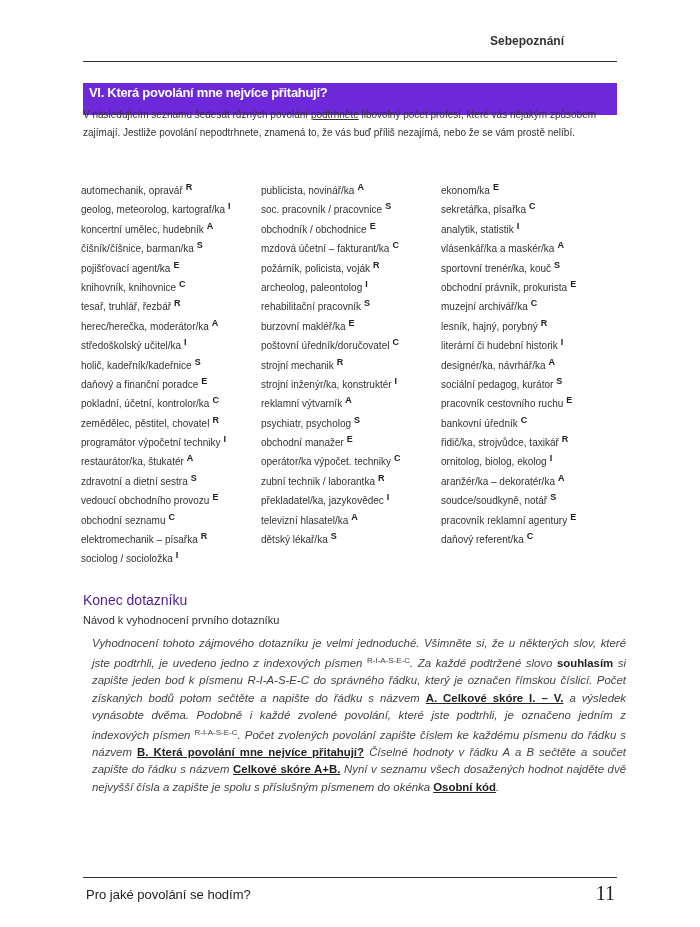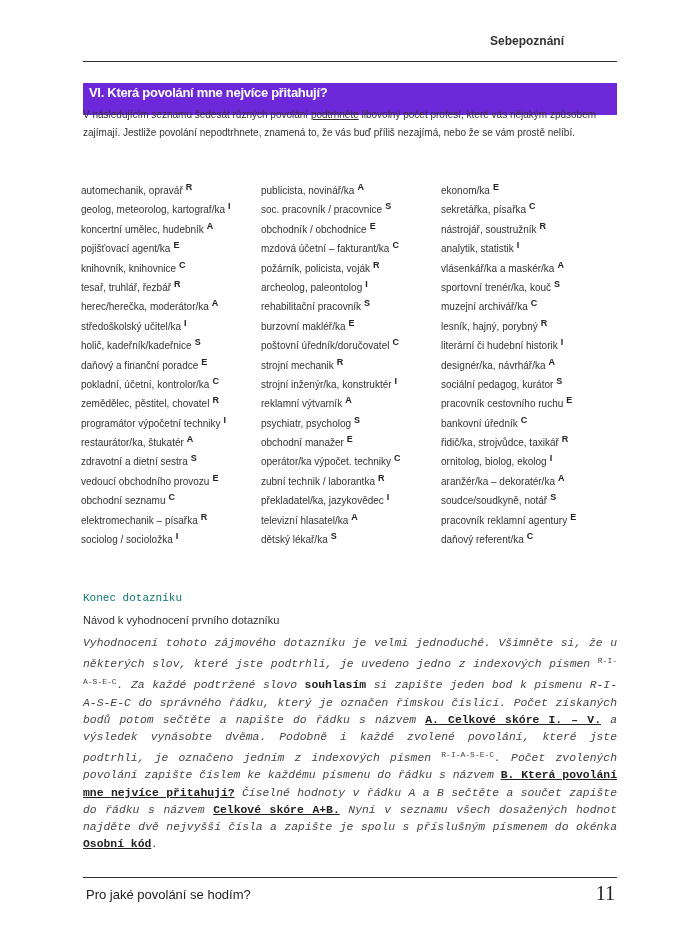--- a/index.html
+++ b/index.html
@@ -6,23 +6,23 @@
   body { width: 700px; height: 927px; position: relative; overflow: hidden; color: #222; font-family: "Liberation Sans", sans-serif; }
   .running-head { position: absolute; top: 34px; right: 136px; font-size: 12px; font-weight: bold; color: #333; }
   .head-rule { position: absolute; top: 61px; left: 83px; width: 534px; height: 1px; background: #333; }
   .section-bar { position: absolute; top: 83px; left: 83px; width: 534px; height: 32px; background: #6d28d9; color: #fff; font-weight: bold; font-size: 13px; line-height: 20px; padding-left: 6px; box-sizing: border-box; font-family: "Liberation Sans Narrow", "Liberation Sans", sans-serif; letter-spacing: -0.3px; }
   .intro { position: absolute; top: 106px; left: 83px; width: 534px; font-size: 10px; line-height: 17.5px; color: #333; }
   .intro u { text-decoration: underline; }
   .grid { position: absolute; top: 162px; left: 81px; width: 540px; display: grid; grid-template-columns: 180px 180px 180px; margin-top: 16px; }
   .col { display: flex; flex-direction: column; }
   .item { font-size: 10px; height: 19.4px; line-height: 19.4px; color: #333; white-space: nowrap; }
   .item sup { font-size: 9px; font-weight: bold; vertical-align: 4px; margin-left: 3px; color: #222; }
-  .h-konec { position: absolute; top: 592px; left: 83px; font-size: 11px; color: #0f766e; font-family: Liberation Mono, monospace; }
+  .h-konec { position: absolute; top: 592px; left: 83px; font-size: 14px; color: #4c1d95; }
   .h-navod { position: absolute; top: 614px; left: 83px; font-size: 11px; color: #333; }
-  .body-text { position: absolute; top: 635px; left: 83px; width: 534px; font-family: Liberation Mono, monospace; font-style: italic; font-size: 11.4px; line-height: 17.2px; color: #444; text-align: justify; }
+  .body-text { position: absolute; top: 635px; left: 92px; width: 534px; font-family: Liberation Sans, sans-serif; font-style: italic; font-size: 11.4px; line-height: 17.2px; color: #444; text-align: justify; }
   .body-text b { font-style: normal; font-weight: bold; color: #222; }
   .body-text u.strong { font-style: normal; font-weight: bold; color: #222; }
   .body-text .idx { font-style: normal; font-size: 8px; vertical-align: 4px; }
   .foot-rule { position: absolute; top: 877px; left: 83px; width: 534px; height: 1px; background: #333; }
   .foot-title { position: absolute; top: 887px; left: 86px; font-size: 13px; color: #222; font-family: "Liberation Sans Narrow", "Liberation Sans", sans-serif; }
   .page-num { position: absolute; top: 882px; right: 85px; font-size: 20px; color: #222; font-family: Liberation Serif, serif; }
 </style>
 </head>
 <body>
 
@@ -30,20 +30,21 @@
 <div class="head-rule"></div>
 
 <div class="section-bar">VI. Která povolání mne nejvíce přitahují?</div>
 <div class="intro"><span>V následujícím seznamu šedesát různých povolání </span><u>podtrhněte</u><span> libovolný počet profesí, které vás nějakým způsobem zajímají. Jestliže povolání nepodtrhnete, znamená to, že vás buď příliš nezajímá, nebo že se vám prostě nelíbí.</span></div>
 
 <div class="grid">
   <div class="col" id="col0">
       <div class="item"><span>automechanik, opravář</span><sup>R</sup></div>
       <div class="item"><span>geolog, meteorolog, kartograf/ka</span><sup>I</sup></div>
       <div class="item"><span>koncertní umělec, hudebník</span><sup>A</sup></div>
+      <div class="item"><span>číšník/číšnice, barman/ka</span><sup>S</sup></div>
       <div class="item"><span>pojišťovací agent/ka</span><sup>E</sup></div>
       <div class="item"><span>knihovník, knihovnice</span><sup>C</sup></div>
       <div class="item"><span>tesař, truhlář, řezbář</span><sup>R</sup></div>
       <div class="item"><span>herec/herečka, moderátor/ka</span><sup>A</sup></div>
       <div class="item"><span>středoškolský učitel/ka</span><sup>I</sup></div>
       <div class="item"><span>holič, kadeřník/kadeřnice</span><sup>S</sup></div>
       <div class="item"><span>daňový a finanční poradce</span><sup>E</sup></div>
       <div class="item"><span>pokladní, účetní, kontrolor/ka</span><sup>C</sup></div>
       <div class="item"><span>zemědělec, pěstitel, chovatel</span><sup>R</sup></div>
       <div class="item"><span>programátor výpočetní techniky</span><sup>I</sup></div>
@@ -71,24 +72,24 @@
       <div class="item"><span>obchodní manažer</span><sup>E</sup></div>
       <div class="item"><span>operátor/ka výpočet. techniky</span><sup>C</sup></div>
       <div class="item"><span>zubní technik / laborantka</span><sup>R</sup></div>
       <div class="item"><span>překladatel/ka, jazykovědec</span><sup>I</sup></div>
       <div class="item"><span>televizní hlasatel/ka</span><sup>A</sup></div>
       <div class="item"><span>dětský lékař/ka</span><sup>S</sup></div>
     </div>
   <div class="col" id="col2">
       <div class="item"><span>ekonom/ka</span><sup>E</sup></div>
       <div class="item"><span>sekretářka, písařka</span><sup>C</sup></div>
-      <div class="item"><span>nástrojář, soustružník</span><sup>R</sup></div>
       <div class="item"><span>analytik, statistik</span><sup>I</sup></div>
       <div class="item"><span>vlásenkář/ka a maskér/ka</span><sup>A</sup></div>
       <div class="item"><span>sportovní trenér/ka, kouč</span><sup>S</sup></div>
+      <div class="item"><span>obchodní právník, prokurista</span><sup>E</sup></div>
       <div class="item"><span>muzejní archivář/ka</span><sup>C</sup></div>
       <div class="item"><span>lesník, hajný, porybný</span><sup>R</sup></div>
       <div class="item"><span>literární či hudební historik</span><sup>I</sup></div>
       <div class="item"><span>designér/ka, návrhář/ka</span><sup>A</sup></div>
       <div class="item"><span>sociální pedagog, kurátor</span><sup>S</sup></div>
       <div class="item"><span>pracovník cestovního ruchu</span><sup>E</sup></div>
       <div class="item"><span>bankovní úředník</span><sup>C</sup></div>
       <div class="item"><span>řidič/ka, strojvůdce, taxikář</span><sup>R</sup></div>
       <div class="item"><span>ornitolog, biolog, ekolog</span><sup>I</sup></div>
       <div class="item"><span>aranžér/ka – dekoratér/ka</span><sup>A</sup></div>

